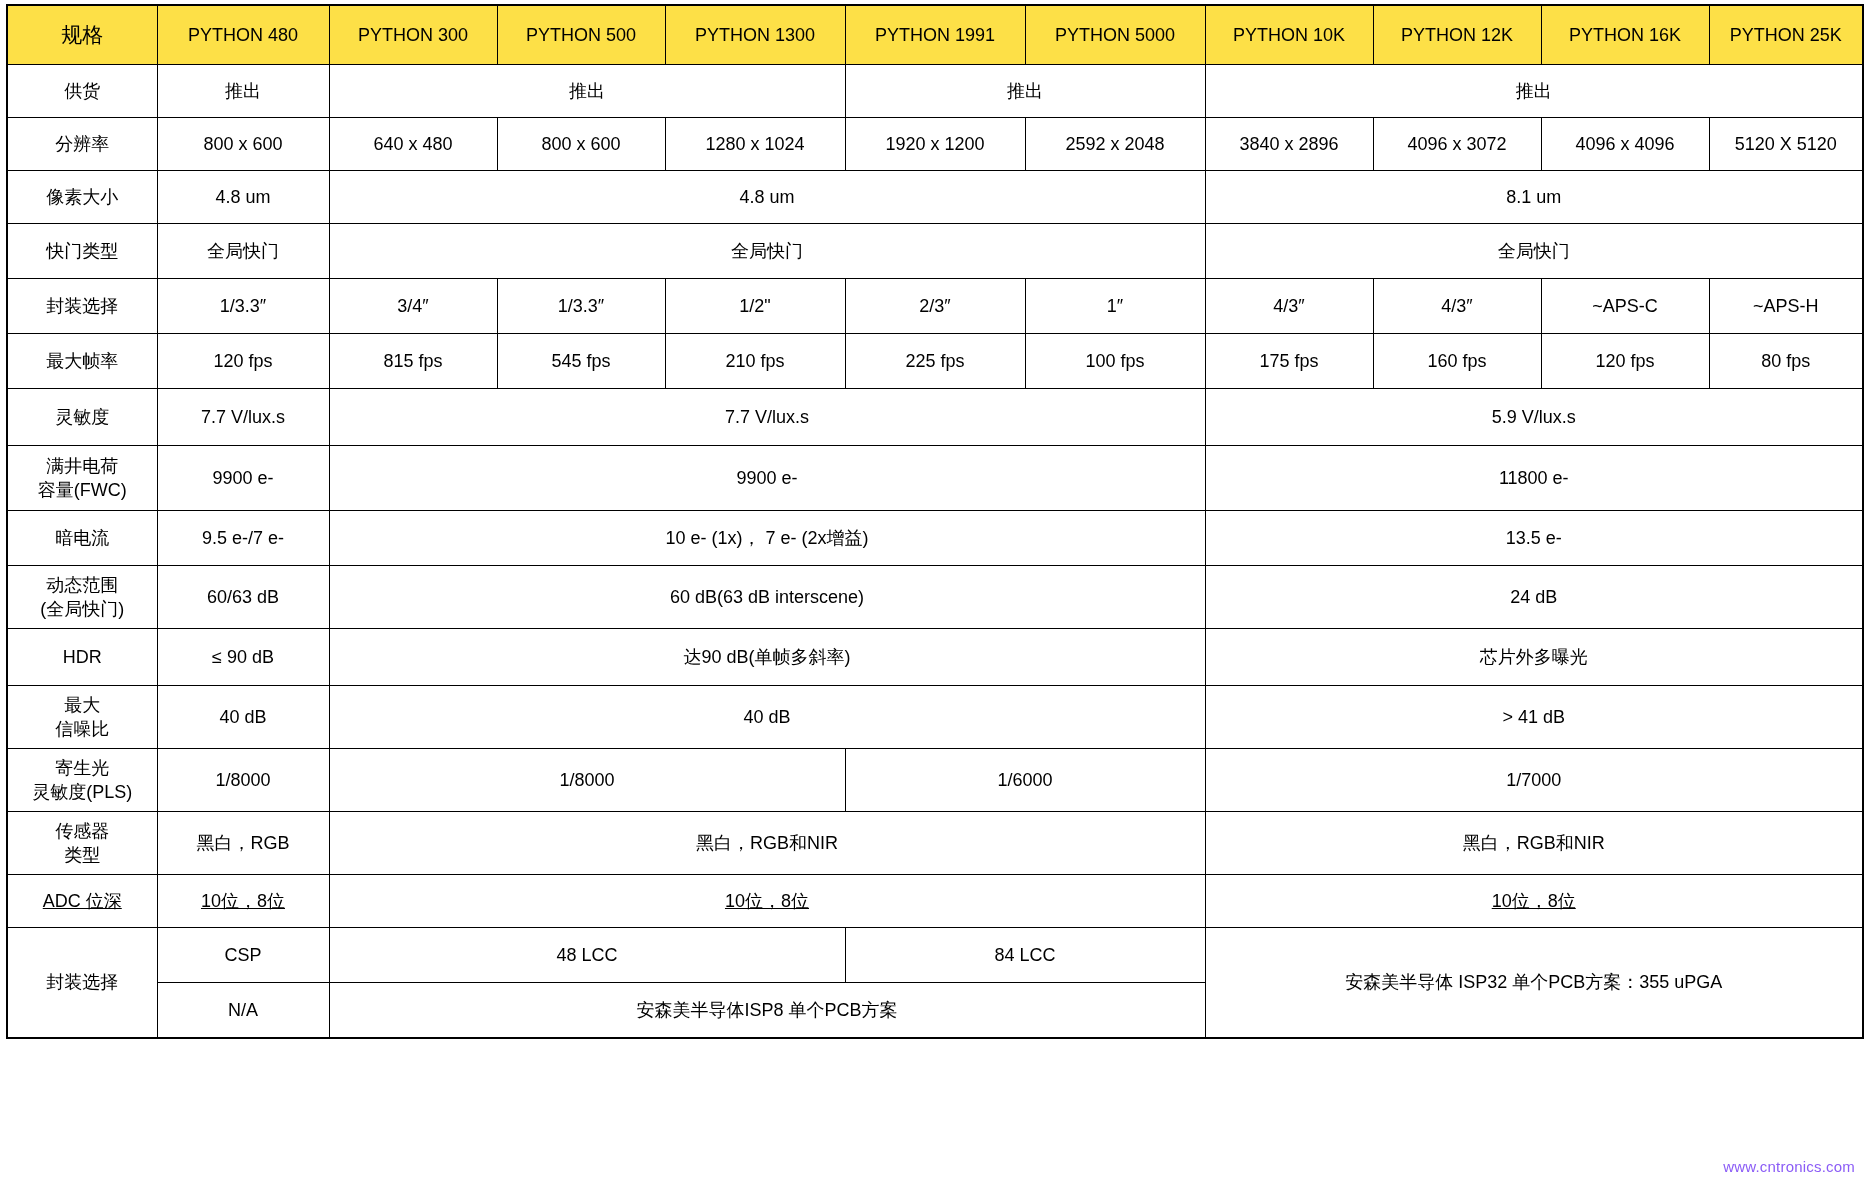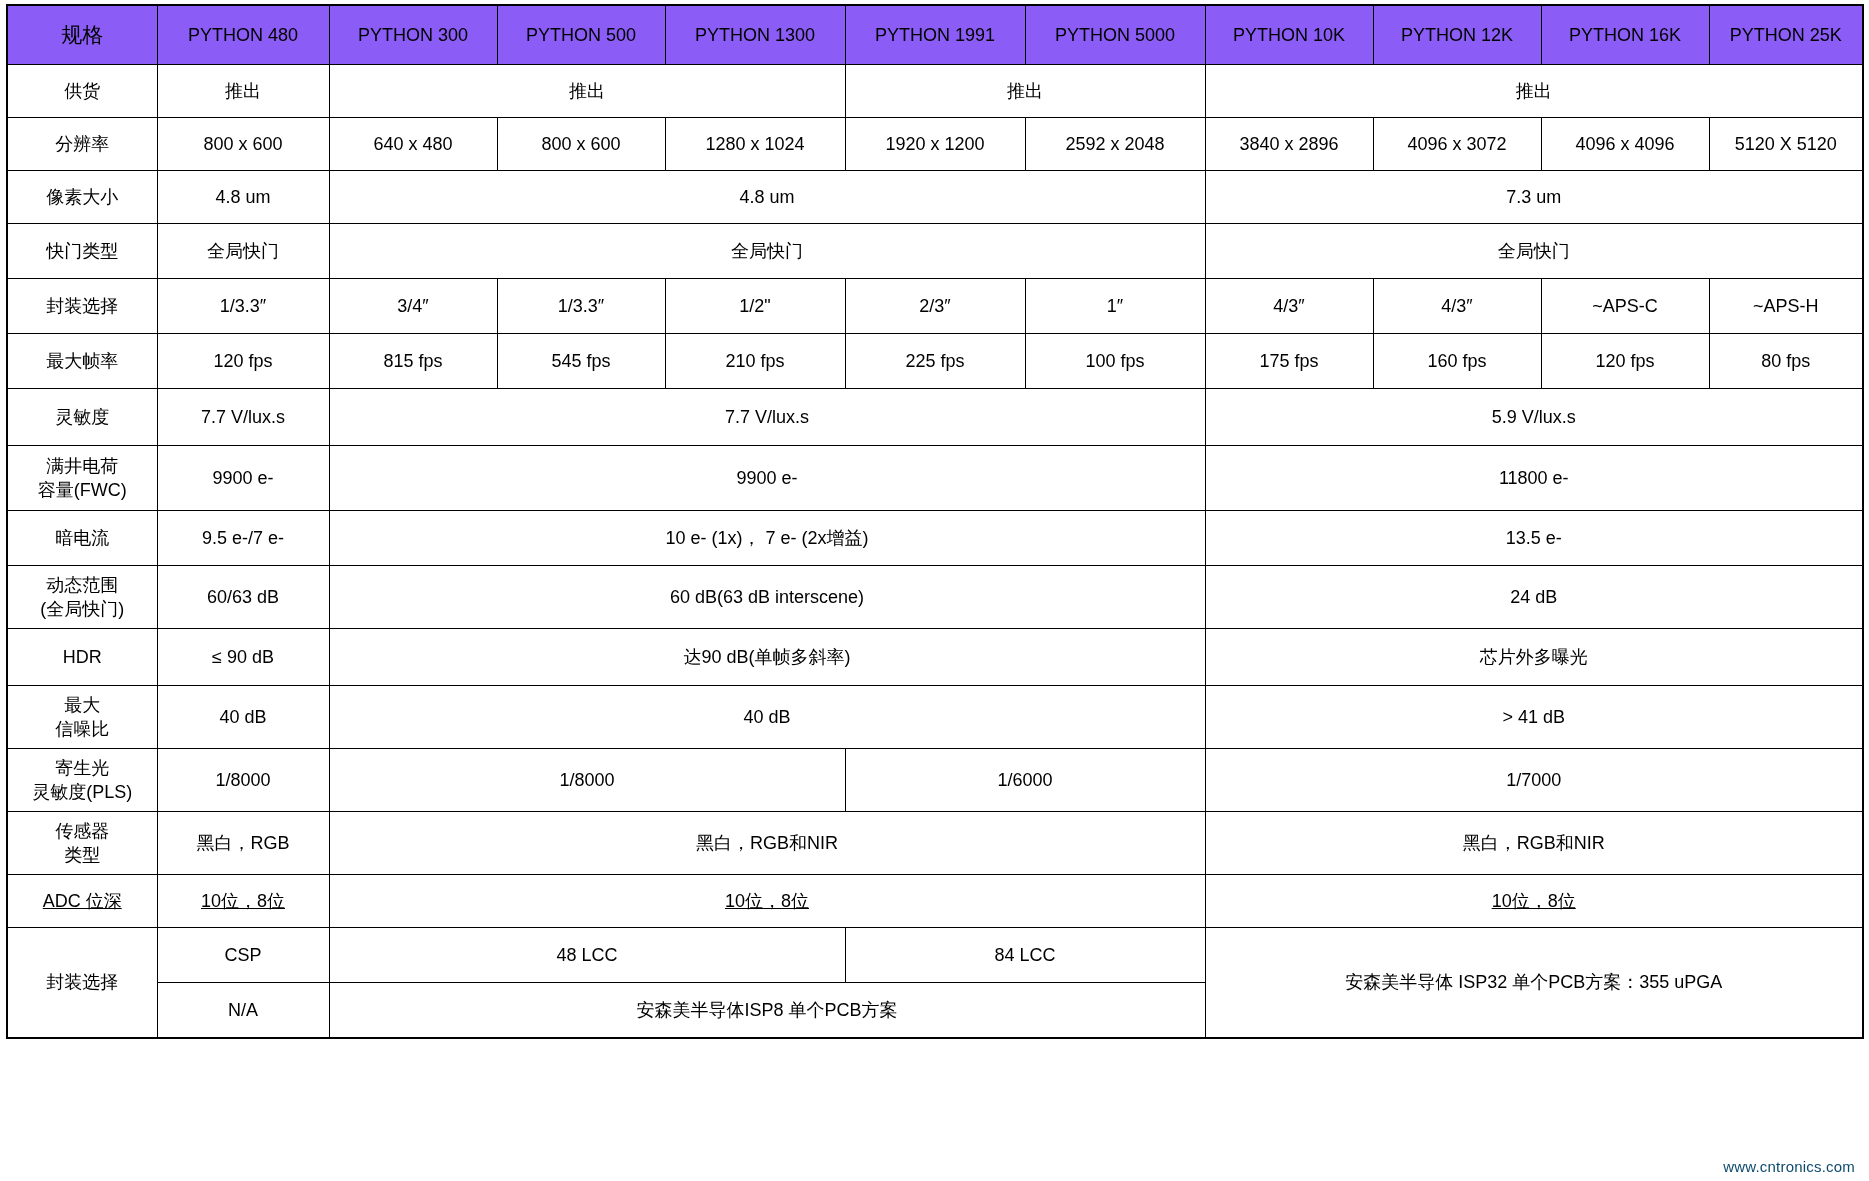--- a/index.html
+++ b/index.html
@@ -33,21 +33,21 @@
     border: 1.5px solid #000;
     text-align: center;
     vertical-align: middle;
     font-size: 18px;
     color: #000;
     padding: 3px 2px;
     line-height: 1.35;
     font-weight: normal;
   }
   thead th {
-    background: #8b5cf6;
+    background: #fde047;
     color: #ffffff;
     font-weight: bold;
     font-size: 19px;
     height: 52px;
     border: 1.5px solid #0000CC;
   }
   thead th.firstcol {
     font-size: 21px;
   }
   td.rowhead {
@@ -72,21 +72,21 @@
   .h-pls td { height: 56px; }
   .h-type td { height: 56px; }
   .h-adc td { height: 46px; text-decoration: underline; }
   .h-pkg1 td { height: 48px; }
   .h-pkg2 td { height: 48px; }
   .watermark {
     position: absolute;
     right: 14px;
     bottom: 6px;
     font-size: 15px;
-    color: #0c4a6e;
+    color: #8b5cf6;
     font-family: "Liberation Sans", sans-serif;
     letter-spacing: 0.2px;
   }
   .two-line { line-height: 1.3; }
 </style>
 </head>
 <body>
 
 <div id="sheet">
   <table class="spec">
@@ -139,21 +139,21 @@
         <td>3840 x 2896</td>
         <td>4096 x 3072</td>
         <td>4096 x 4096</td>
         <td>5120  X 5120</td>
       </tr>
 
       <tr class="h-pix">
         <td class="rowhead">像素大小</td>
         <td>4.8 um</td>
         <td colspan="5">4.8 um</td>
-        <td colspan="4">7.3 um</td>
+        <td colspan="4">8.1 um</td>
       </tr>
 
       <tr class="h-shutter">
         <td class="rowhead">快门类型</td>
         <td class="blue">全局快门</td>
         <td class="blue" colspan="5">全局快门</td>
         <td class="blue" colspan="4">全局快门</td>
       </tr>
 
       <tr class="h-opt">

